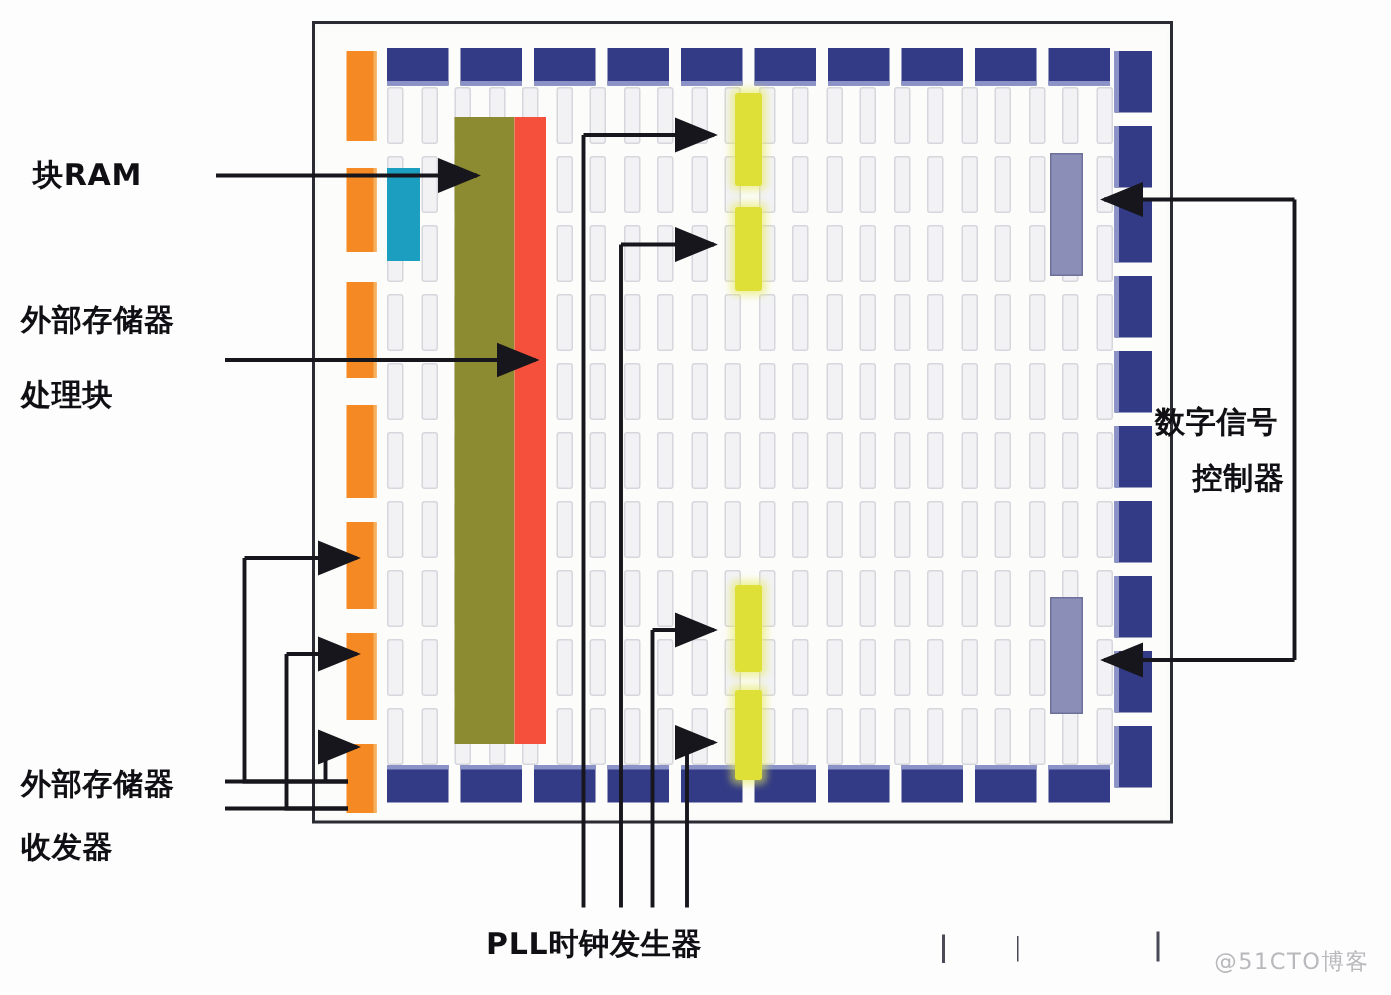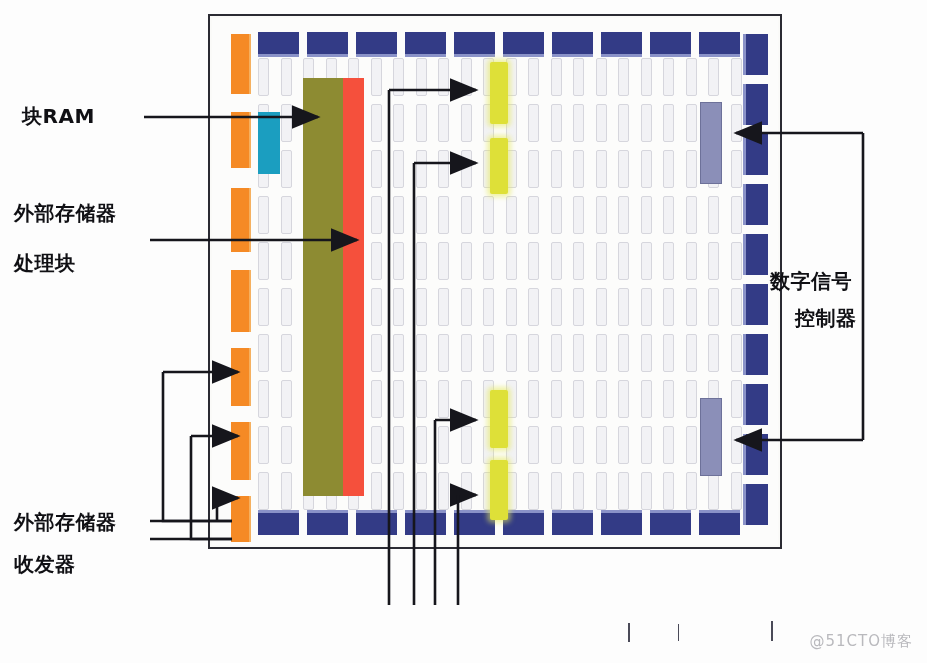--- a/index.html
+++ b/index.html
@@ -409,19 +409,20 @@
 
   <div class="lbl" style="left:14px;top:200px;">外部存储器</div>
   <div class="lbl" style="left:14px;top:250px;">处理块</div>
 
   <div class="lbl" style="left:14px;top:509px;">外部存储器</div>
   <div class="lbl" style="left:14px;top:551px;">收发器</div>
 
   <div class="lbl" style="left:770px;top:268px;">数字信号</div>
   <div class="lbl" style="left:795px;top:305px;">控制器</div>
 
+  <div class="lbl" style="left:324px;top:616px;">PLL时钟发生器</div>
 
   <div class="tick" style="left:628px;top:623px;height:19px;"></div>
   <div class="tick" style="left:678px;top:624px;height:17px;width:1px;"></div>
   <div class="tick" style="left:771px;top:621px;height:20px;"></div>
 
   <div class="watermark">@51CTO博客</div>
 </div>
 
 </body></html>

